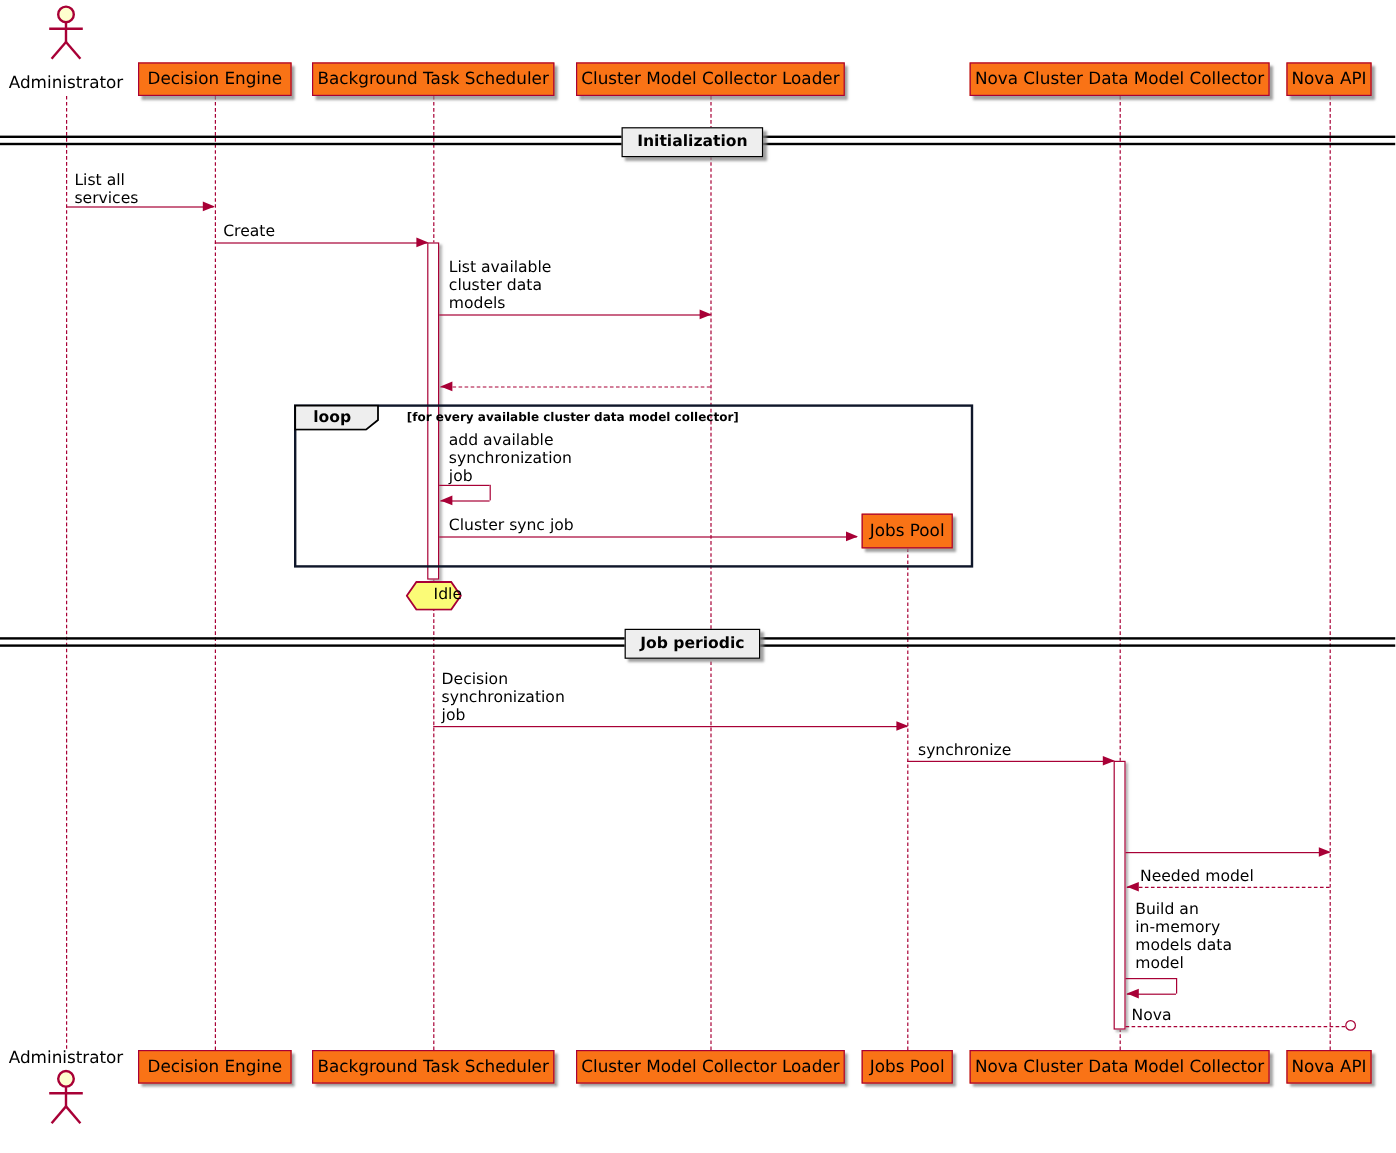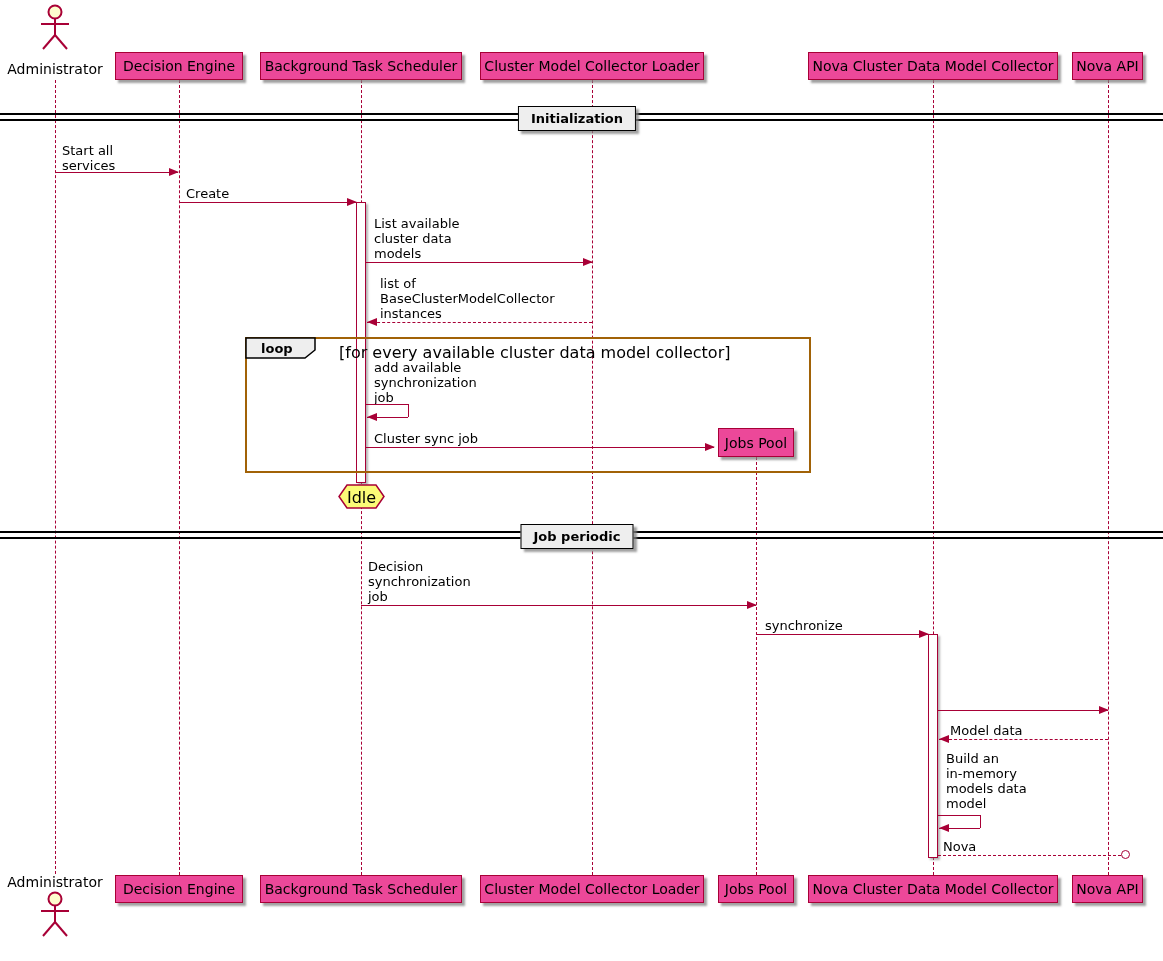--- a/index.html
+++ b/index.html
@@ -3,21 +3,21 @@
 <meta charset="utf-8">
 <style>
   * { margin:0; padding:0; box-sizing:border-box; }
   html,body { background:#ffffff; }
   .diagram {
     position:relative; width:1163px; height:961px; background:#ffffff;
     font-family:"DejaVu Sans", sans-serif; color:#000; overflow:hidden;
   }
   .lifeline { position:absolute; width:0; border-left:1px dashed #A80036; }
   .pbox {
-    position:absolute; height:28px; background:#ec4899; border:1.5px solid #A80036;
+    position:absolute; height:28px; background:#f97316; border:1.5px solid #A80036;
     box-shadow:3px 3px 2px rgba(130,130,130,0.75);
     display:flex; align-items:center; justify-content:center;
     font-size:14px; white-space:nowrap;
   }
   .actor-label { position:absolute; width:110px; text-align:center; font-size:14px; }
   .actor-figure { position:absolute; }
   .mtext { position:absolute; font-size:13px; line-height:15px; white-space:pre-line; }
   .mline { position:absolute; height:0; border-top:1px solid #A80036; }
   .mline.dashed { border-top-style:dashed; }
   .vline { position:absolute; width:0; border-left:1px solid #A80036; }
@@ -26,25 +26,25 @@
     border-left:10px solid #A80036; }
   .ah-l { position:absolute; width:0; height:0;
     border-top:4.5px solid transparent; border-bottom:4.5px solid transparent;
     border-right:10px solid #A80036; }
   .activation { position:absolute; width:10px; background:#ffffff;
     border:1px solid #A80036; box-shadow:2px 2px 2px rgba(130,130,130,0.6); }
   .divline { position:absolute; left:0; width:1163px; height:2px; background:#000; }
   .divlabel { position:absolute; transform:translateX(-50%); background:#EEEEEE;
     border:1px solid #000; font-size:13px; font-weight:bold; padding:4px 12px;
     box-shadow:3px 3px 2px rgba(130,130,130,0.75); white-space:nowrap; }
-  .loopframe { position:absolute; border:2px solid #a16207; }
+  .loopframe { position:absolute; border:2px solid #0f172a; }
   .loop-keyword { position:absolute; left:14px; top:2px; font-size:13px; font-weight:bold; }
-  .loop-cond { position:absolute; left:92px; top:4px; font-size:16px; font-weight:normal; white-space:nowrap; }
+  .loop-cond { position:absolute; left:92px; top:4px; font-size:10px; font-weight:bold; white-space:nowrap; }
   .hexwrap { position:absolute; }
-  .hex-label { position:absolute; width:47px; text-align:center; font-size:16px; }
+  .hex-label { position:absolute; width:47px; text-align:right; font-size:13px; }
   .endcircle { position:absolute; width:9px; height:9px; border:1.5px solid #A80036;
     border-radius:50%; background:#fff; }
 </style>
 </head>
 <body>
 
 <div class="diagram">
 
   <div class="lifeline" style="left:55px;top:80px;height:794px"></div>
   <div class="lifeline" style="left:179px;top:80px;height:795px"></div>
@@ -58,38 +58,35 @@
   <div class="activation" style="left:928px;top:634px;height:224px"></div>
 
   <div class="loopframe" style="left:245px;top:337px;width:566px;height:136px">
     <svg width="72" height="22" style="position:absolute;left:-2px;top:-2px">
       <polygon points="1,1 70,1 70,13 60,21 1,21" fill="#EEEEEE" stroke="#000" stroke-width="1.5"></polygon>
     </svg>
     <span class="loop-keyword">loop</span>
     <span class="loop-cond">[for every available cluster data model collector]</span>
   </div>
 
-  <div class="mtext" style="left:62px;top:143px">Start all
+  <div class="mtext" style="left:62px;top:143px">List all
 services</div>
   <div class="mline" style="left:55px;top:172px;width:123px"></div>
   <div class="ah-r" style="left:169px;top:168px"></div>
 
   <div class="mtext" style="left:186px;top:186px">Create</div>
   <div class="mline" style="left:179px;top:202px;width:177px"></div>
   <div class="ah-r" style="left:347px;top:198px"></div>
 
   <div class="mtext" style="left:374px;top:216px">List available
 cluster data
 models</div>
   <div class="mline" style="left:366px;top:262px;width:226px"></div>
   <div class="ah-r" style="left:583px;top:258px"></div>
 
-  <div class="mtext" style="left:380px;top:276px">list of
-BaseClusterModelCollector
-instances</div>
   <div class="mline dashed" style="left:367px;top:322px;width:225px"></div>
   <div class="ah-l" style="left:367px;top:318px"></div>
 
   <div class="mtext" style="left:374px;top:360px">add available
 synchronization
 job</div>
   <div class="mline" style="left:366px;top:404px;width:42px"></div>
   <div class="vline" style="left:408px;top:404px;height:13px"></div>
   <div class="mline" style="left:367px;top:417px;width:41px"></div>
   <div class="ah-l" style="left:367px;top:413px"></div>
@@ -121,21 +118,21 @@
   <div class="mline" style="left:361px;top:605px;width:395px"></div>
   <div class="ah-r" style="left:747px;top:601px"></div>
 
   <div class="mtext" style="left:765px;top:618px">synchronize</div>
   <div class="mline" style="left:756px;top:634px;width:172px"></div>
   <div class="ah-r" style="left:919px;top:630px"></div>
 
   <div class="mline" style="left:938px;top:710px;width:170px"></div>
   <div class="ah-r" style="left:1099px;top:706px"></div>
 
-  <div class="mtext" style="left:950px;top:723px">Model data</div>
+  <div class="mtext" style="left:950px;top:723px">Needed model</div>
   <div class="mline dashed" style="left:939px;top:739px;width:169px"></div>
   <div class="ah-l" style="left:939px;top:735px"></div>
 
   <div class="mtext" style="left:946px;top:751px">Build an
 in-memory
 models data
 model</div>
   <div class="mline" style="left:938px;top:815px;width:42px"></div>
   <div class="vline" style="left:980px;top:815px;height:13px"></div>
   <div class="mline" style="left:939px;top:828px;width:41px"></div>

